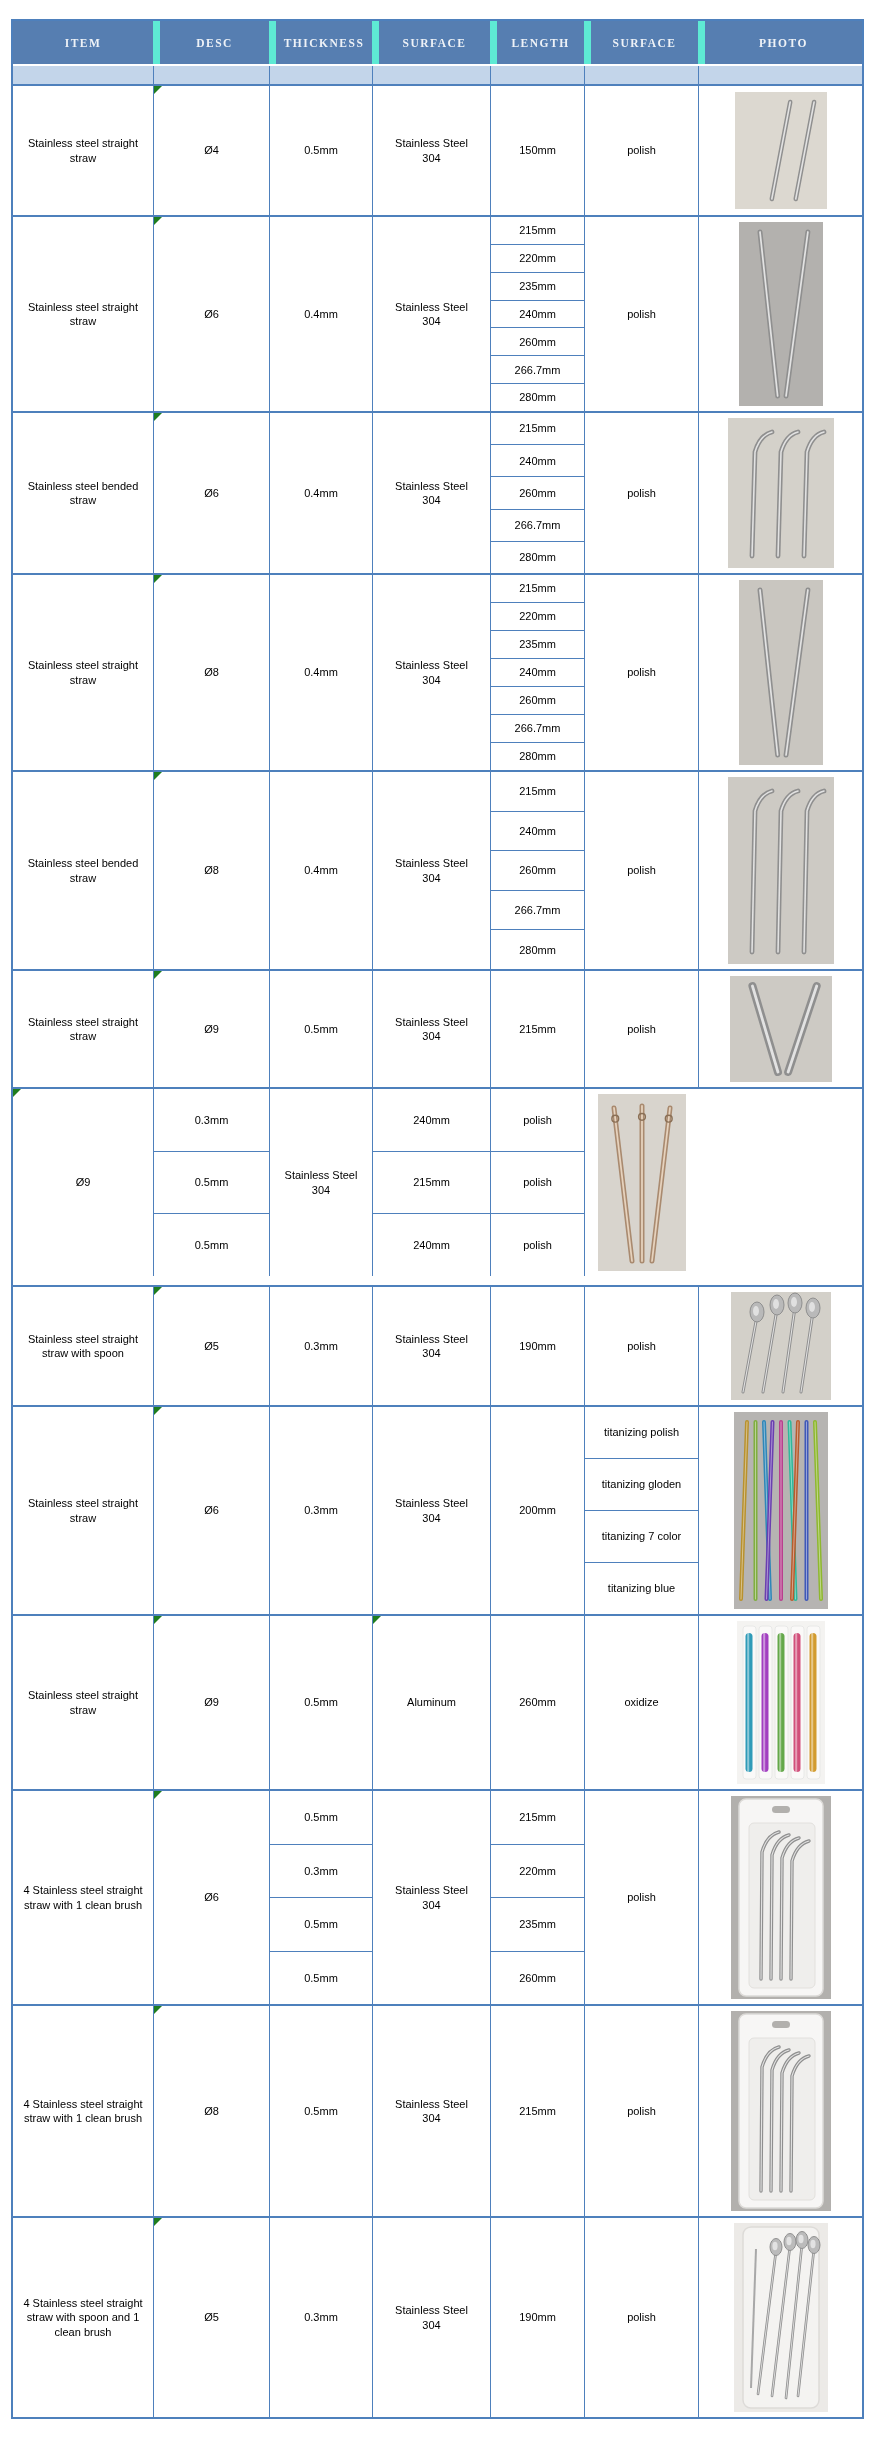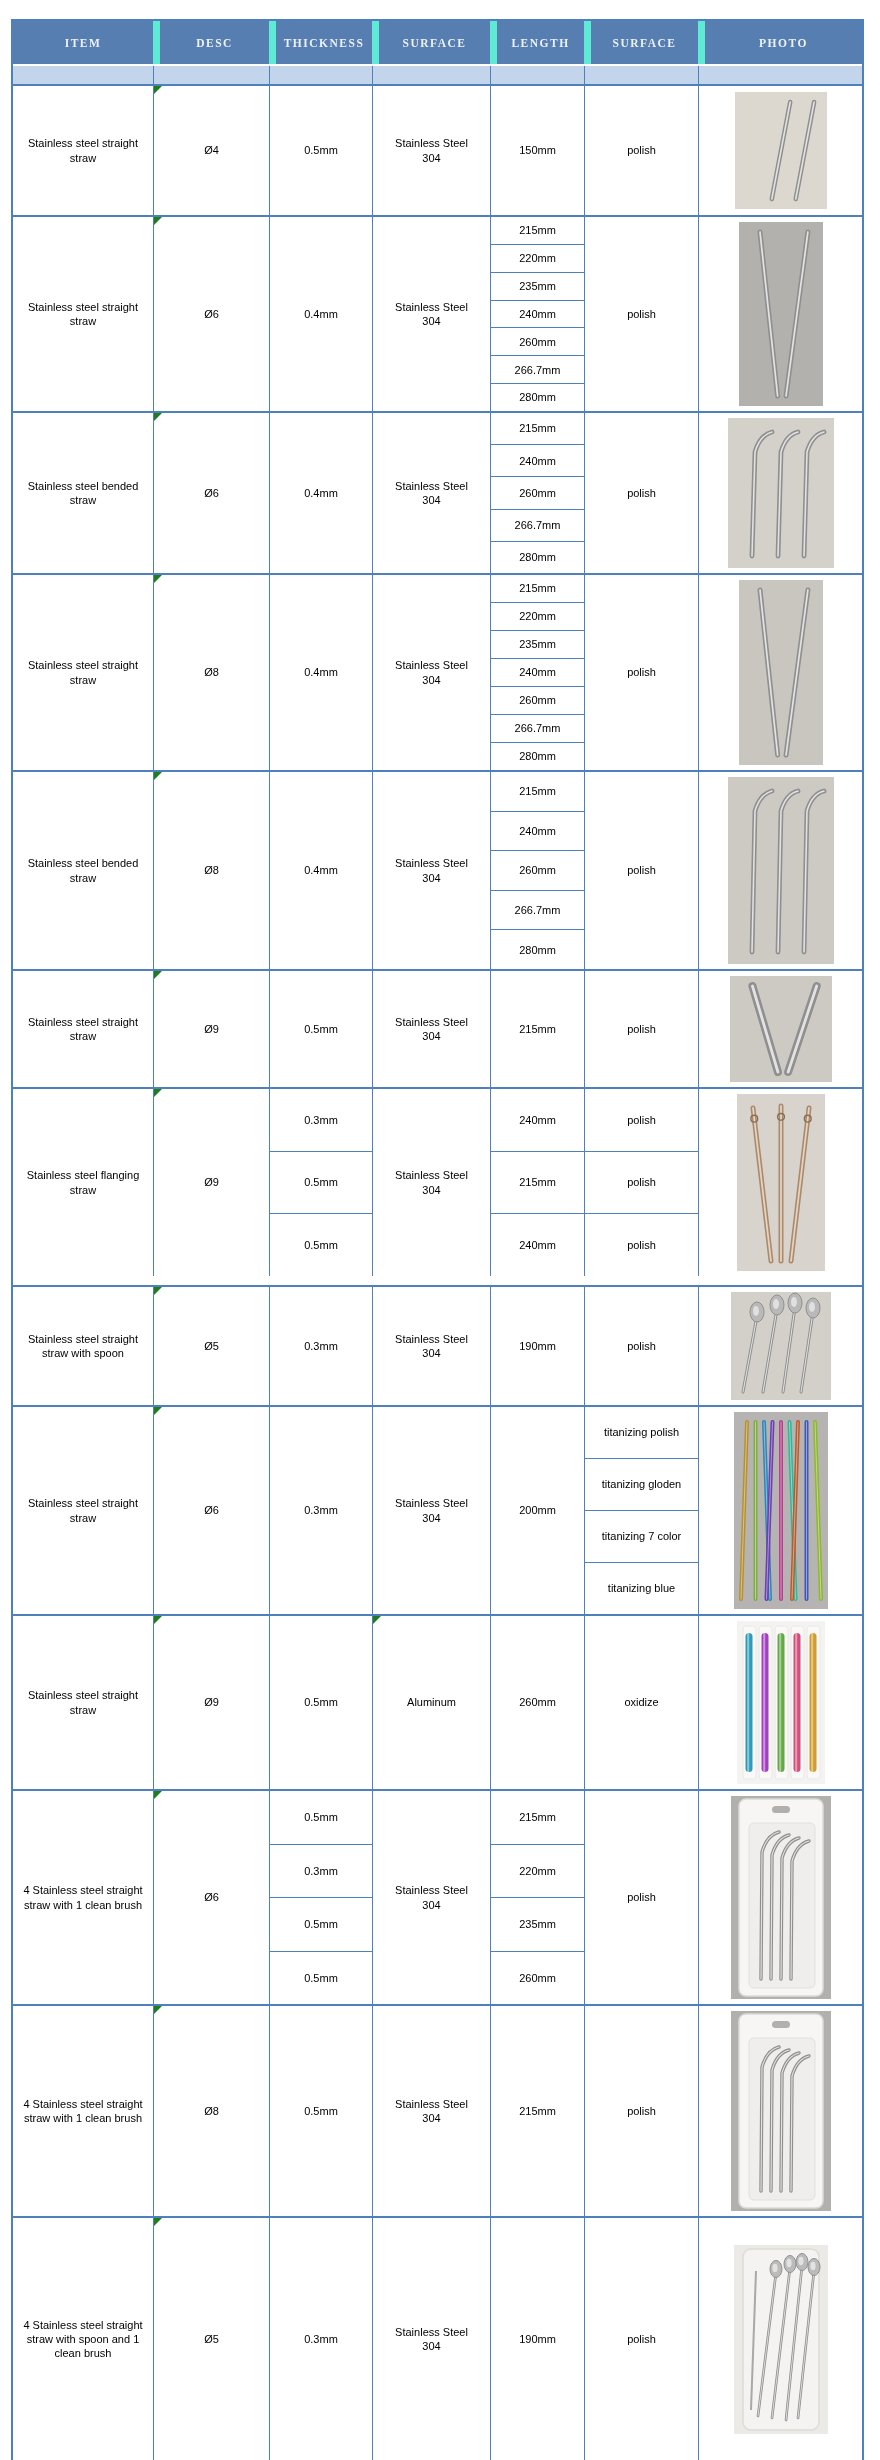--- a/index.html
+++ b/index.html
@@ -253,23 +253,20 @@
           <svg width="102" height="106" viewBox="0 0 102 106" xmlns="http://www.w3.org/2000/svg" role="img" aria-label="two thick straight steel straws">
             <rect width="102" height="106" fill="#cdcac4"></rect>
             <line x1="22.44" y1="10" x2="47.94" y2="96" stroke="#8f8f8f" stroke-width="8" stroke-linecap="round"></line>
             <line x1="22.44" y1="10" x2="47.94" y2="96" stroke="#e2e2e2" stroke-width="2.8" stroke-linecap="round"></line>
             <line x1="86.7" y1="10" x2="58.13999999999999" y2="96" stroke="#8f8f8f" stroke-width="8" stroke-linecap="round"></line>
             <line x1="86.7" y1="10" x2="58.13999999999999" y2="96" stroke="#e2e2e2" stroke-width="2.8" stroke-linecap="round"></line>
           </svg>
         </div>
       </div>
       <div class="trow grid7" style="height: 189px;">
-        <div class="cell item-cell">
-          <span>Stainless steel flanging straw</span>
-        </div>
         <div class="cell desc-cell">
           <span>Ø9</span>
           <span class="flag"></span>
         </div>
         <div class="cell thickness-cell stack">
           <div class="sub">0.3mm</div>
           <div class="sub">0.5mm</div>
           <div class="sub">0.5mm</div>
         </div>
         <div class="cell material-cell">
@@ -504,21 +501,21 @@
             <path d="M 48 36 Q 36 39 31 56 L 30 180" fill="none" stroke="#e2e2e2" stroke-width="1.122" stroke-linecap="round"></path>
             <path d="M 58 39 Q 46 42 41 59 L 40 180" fill="none" stroke="#8f8f8f" stroke-width="3.4" stroke-linecap="round"></path>
             <path d="M 58 39 Q 46 42 41 59 L 40 180" fill="none" stroke="#e2e2e2" stroke-width="1.122" stroke-linecap="round"></path>
             <path d="M 68 42 Q 56 45 51 62 L 50 180" fill="none" stroke="#8f8f8f" stroke-width="3.4" stroke-linecap="round"></path>
             <path d="M 68 42 Q 56 45 51 62 L 50 180" fill="none" stroke="#e2e2e2" stroke-width="1.122" stroke-linecap="round"></path>
             <path d="M 78 45 Q 66 48 61 65 L 60 180" fill="none" stroke="#8f8f8f" stroke-width="3.4" stroke-linecap="round"></path>
             <path d="M 78 45 Q 66 48 61 65 L 60 180" fill="none" stroke="#e2e2e2" stroke-width="1.122" stroke-linecap="round"></path>
           </svg>
         </div>
       </div>
-      <div class="trow grid7" style="height: 244px;">
+      <div class="trow grid7" style="height: 201px;">
         <div class="cell item-cell">
           <span>4 Stainless steel straight straw with spoon and 1 clean brush</span>
         </div>
         <div class="cell desc-cell">
           <span>Ø5</span>
           <span class="flag"></span>
         </div>
         <div class="cell thickness-cell">
           <span>0.3mm</span>
         </div>

